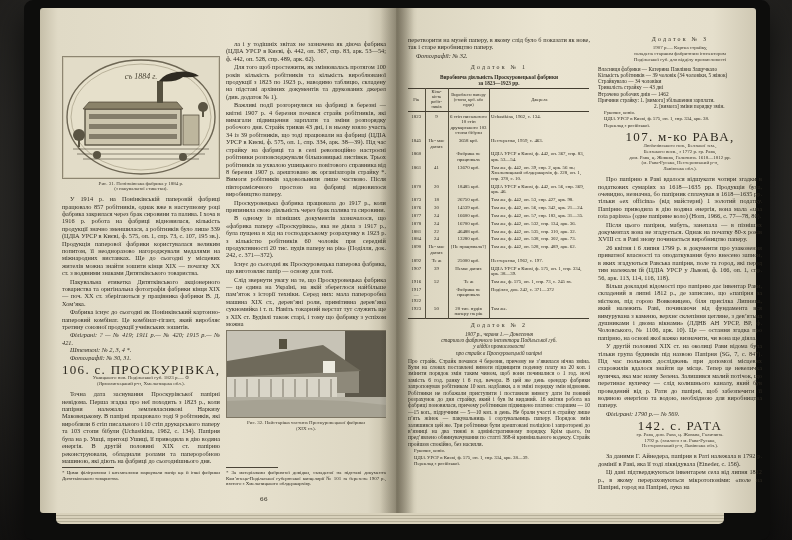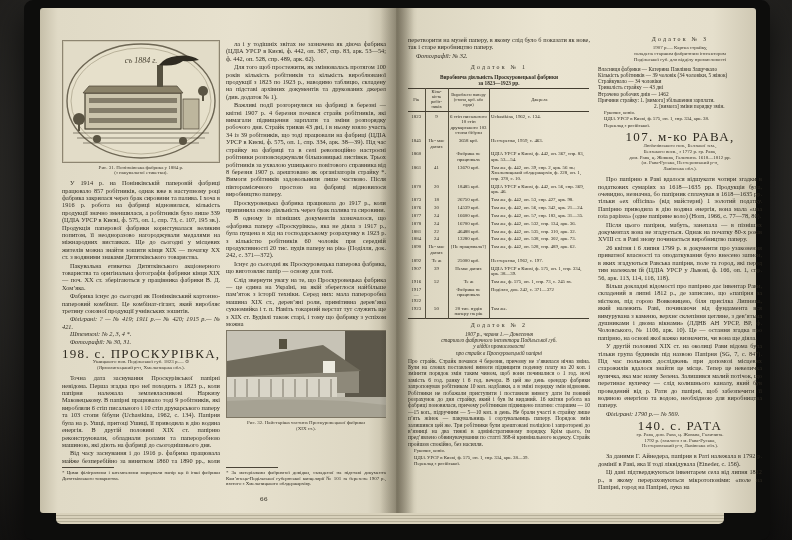--- a/index.html
+++ b/index.html
@@ -26,21 +26,21 @@
   .sec-head{text-align:center;font-size:13px;letter-spacing:1.3px;margin:5px 0 2px;text-indent:0;white-space:nowrap;}
   .sec-sub{text-align:center;font-size:5px;line-height:5.9px;color:#3d382e;text-indent:0;margin:0 0 3px;}
   .apx-head{text-align:center;font-size:5.9px;letter-spacing:2.2px;margin:5px 0 2px;text-indent:0;}
   .apx-sub{text-align:center;font-size:5.3px;line-height:6.1px;font-weight:bold;text-indent:0;margin:0 0 2px;}
   .apx-sub.norm{font-weight:normal;font-style:italic;}
   .petit{font-size:5.5px;line-height:6.4px;}
   .src{font-size:4.8px;line-height:5.5px;text-align:left;text-indent:0;margin:1px 0 0 6px;}
   .footnote{position:absolute;top:459px;width:158px;font-size:4.9px;line-height:5.7px;text-align:justify;}
   .footnote:before{content:"";display:block;width:52px;border-top:.7px solid #4a4438;margin-bottom:2px;}
   .pagenum{position:absolute;top:487px;text-align:center;font-size:7px;letter-spacing:.5px;padding-left:46px;}
-  .figure{margin:0 0 2px;}
+  .figure{margin:16px 0 2px;}
   .figcap{text-align:center;font-size:5px;line-height:5.8px;color:#3d382e;margin:1.5px 0 3px;text-indent:0;}
   .apx-table{width:181px;border-collapse:collapse;table-layout:fixed;margin:2px 0 3px;
     border-top:1px solid #433d30;border-bottom:1px solid #433d30;}
   .apx-table th{font-weight:normal;font-size:4.4px;line-height:4.9px;text-align:center;vertical-align:middle;
     border-bottom:.7px solid #433d30;padding:1.5px 1px;}
   .apx-table td{font-size:4.9px;line-height:5.5px;vertical-align:top;padding:1.2px 1.5px;}
   .apx-table th+th, .apx-table td+td{border-left:.7px solid #55503f;}
   .td-year,.td-workers,.td-output{text-align:center;}
   .td-source{text-align:left;}
   .facts p{margin:0;font-size:5.3px;line-height:6.1px;text-indent:0;text-align:left;}
@@ -96,21 +96,21 @@
     </div>
     <div>
 
     <p class="p">У 1914 р. на Понінківській паперовій фабриці працювало 857 робітників, однак вже в наступному році фабрика закрилася через брак сировини та палива. І хоча в 1916 р. робота на фабриці відновилася, кількість продукції значно зменшилася, а робітників було лише 339 (ЦДІА УРСР в Києві, ф. 575, оп. 1, спр. 73, с. 107, 195 зв.). Продукція паперової фабрики користувалася великим попитом, її неодноразово нагороджували медалями на міжнародних виставках. Ще до сьогодні у місцевих жителів можна знайти зошити кінця XIX — початку XX ст. з водяними знаками Дитятківського товариства.</p>
         <p class="p">Пакувальна етикетка Дитятківського акціонерного товариства та оригінальна фотографія фабрики кінця XIX — поч. XX ст. зберігаються у працівника фабрики В. Д. Хом’яка.</p>
         <p class="p">Фабрика існує до сьогодні як Понінківський картонно-паперовий комбінат. Це комбінат-гігант, який виробляє третину союзної продукції учнівських зошитів.</p>
       </div>
     <p class="lead-italic">Філіграні: ? — № 419; 1911 р.— № 420; 1915 р.— № 421.</p>
     <p class="lead-italic">Штемпелі: № 2, 3, 4 *.</p>
     <p class="lead-italic">Фотографії: № 30, 31.</p>
-    <p class="sec-head">198. с. ПРОСКУРІВКА,</p>
+    <p class="sec-head">106. с. ПРОСКУРІВКА,</p>
     <p class="sec-sub">
       <span>Ушицького пов. Подільської губ. 1823 р.— ⊙</span><br>
       <span>(Ярмолинецький р-н, Хмельницька обл.).</span>
     </p>
     <div>
 
     <p class="p">Точна дата заснування Проскурівської папірні невідома. Перша згадка про неї походить з 1823 р., коли папірня належала землевласникові Наркизу Маковецькому. В папірні працювало тоді 9 робітників, які виробляли 6 стіп писального і 10 стіп друкарського паперу та 103 стопи бібули (Uchastkina, 1962, с. 134). Папірня була на р. Ушці, притоці Ушиці, її приводила в дію водяна енергія. В другій половині XIX ст. папірню реконструювали, обладнали ролами та папероробною машиною, які діють на фабриці до сьогоднішнього дня.</p>
         <p class="p">Від часу заснування і до 1916 р. фабрика працювала майже безперебійно за винятком 1860 та 1890 рр., коли вона невідомо з яких причин простоюва-</p>
       </div>
   </div>
@@ -345,21 +345,21 @@
       </div>
     <div>
 
     <p class="p">Про папірню в Раві вдалося відшукати чотири згадки в податкових сумаріях за 1618—1635 рр. Продукція була, очевидно, незначна, бо папірник сплачував в 1618—1635 рр. тільки «ex officina» (від майстерні) 1 золотий податку. Папірню приводила в дію водяна енергія, вона мала «una rota papirea» (одне папіряне коло) (Horn, 1966, с. 77—78, 80).</p>
         <p class="p">Після цього папірня, мабуть, занепала — в пізніших документах вона не згадується. Однак на початку 80-х років XVIII ст. в Раві знову починається виробництво паперу.</p>
         <p class="p">26 квітня і 6 липня 1799 р. в документи про узаконення приватної власності та оподаткування було внесено записи, в яких згадуються Равська папірня, поле та город, які перед тим належали їй (ЦДІА УРСР у Львові, ф. 166, оп. 1, спр. 56, арк. 113, 114, 116, 118).</p>
         <p class="p">Більш докладні відомості про папірню дає інвентар Рави, складений в липні 1812 р., де записано, що «папірня за містком, під горою Вовковицею, біля присілка Липника, який належить Раві, починаючи від фундамента вся вимурувана з каменю, верхнє склепіння цегляне, з дев’ятьма душниками і двома вікнами» (ЛДНБ АН УРСР, ВР, ф. Чоловського, № 1106, арк. 10). Це — остання згадка про папірню, на основі якої важко визначити, чи вона ще діяла.</p>
         <p class="p">У другій половині XIX ст. на околиці Рави відома була тільки група будинків під назвою Папірня (SG, 7, с. 847). Під час польових досліджень при допомозі місцевих старожилів вдалося знайти це місце. Тепер це невеличка вуличка, яка має назву Зелена. Залишився малий потічок, що перетинає вуличку — слід колишнього каналу, який був проведений від р. Рати до папірні, щоб забезпечити її водяною енергією та водою, необхідною для виробництва паперу.</p>
       </div>
     <p class="lead-italic">Філіграні: 1790 р.— № 569.</p>
-    <p class="sec-head">140. с. РАТА</p>
+    <p class="sec-head">142. с. РАТА</p>
     <div class="sec-sub">
 
     <div>гр. Рава, дом. Рава, ц. Жовква, Галичина.</div>
         <div>1792 р. (злилося з м. Рава-Руська,</div>
         <div>Нестеровський р-н, Львівська обл.).</div>
       </div>
     <div>
 
     <p class="p">За даними Г. Айнедера, папірня в Раті належала в 1792 р. домінії в Раві, яка її тоді ліквідувала (Eineder, с. 156).</p>
         <p class="p">Ці дані підтверджуються інвентарем села від липня 1812 р., в якому перераховуються мікротопоніми: «поле на Папірні, город на Папірні, лука на</p>

